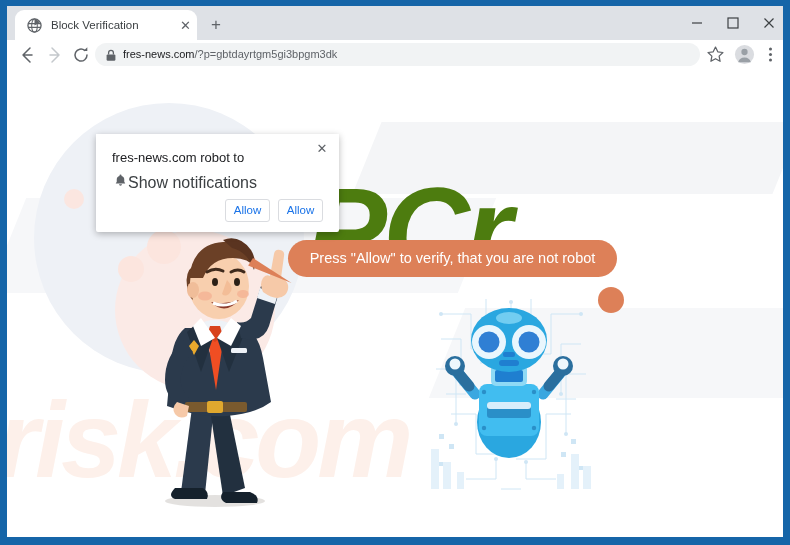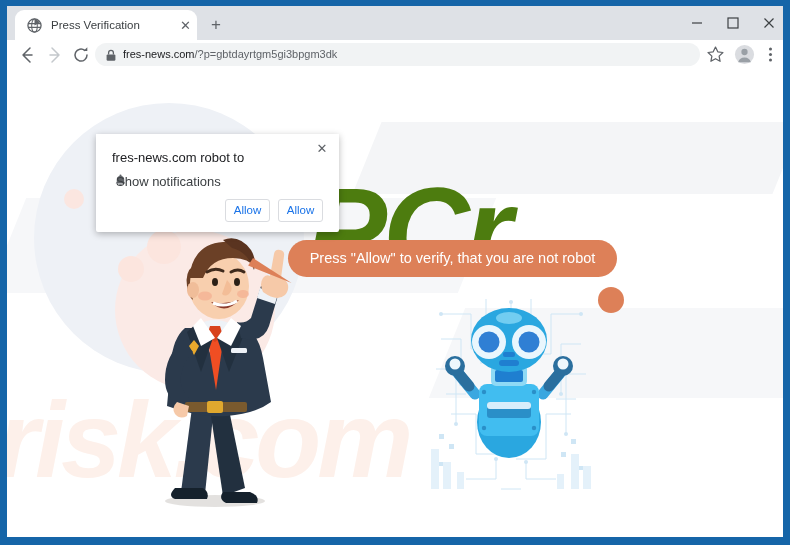--- a/index.html
+++ b/index.html
@@ -277,22 +277,22 @@
   #dialog-title {
     position: absolute; left: 16px; top: 16px;
     font-size: 13px; color: #202124;
     white-space: nowrap;
   }
   #bell-icon {
     position: absolute; left: 17px; top: 39px;
     width: 15px; height: 15px;
   }
   #dialog-permission-label {
-    position: absolute; left: 20px; top: 40px;
-    font-size: 13px; color: #3c4043;
+    position: absolute; left: 32px; top: 40px;
+    font-size: 16px; color: #3c4043;
     white-space: nowrap;
   }
   .dlg-btn {
     position: absolute; top: 65px;
     height: 23px;
     border: 1px solid #dadce0;
     border-radius: 3px;
     background: #ffffff;
     color: #1a73e8;
     font-size: 11.5px;
@@ -314,21 +314,21 @@
 
       <div id="tab-active">
         <span id="tab-favicon">
           <svg width="15" height="15" viewBox="0 0 16 16">
             <circle cx="8" cy="8" r="7" fill="none" stroke="#5f6368" stroke-width="1.4"></circle>
             <ellipse cx="8" cy="8" rx="3" ry="7" fill="none" stroke="#5f6368" stroke-width="1.1"></ellipse>
             <path d="M1.3 6 H14.7 M1.3 10 H14.7" stroke="#5f6368" stroke-width="1.1"></path>
             <path d="M8 1.5 A6.6 6.6 0 0 1 13.6 4.5 L8 8 Z" fill="#5f6368"></path>
           </svg>
         </span>
-        <span id="tab-title">Press Verification</span>
+        <span id="tab-title">Block Verification</span>
         <span id="tab-close">✕</span>
       </div>
 
       <div id="new-tab-button">+</div>
 
       <div class="win-ctl" id="win-min">
         <svg width="36" height="30" viewBox="0 0 36 30">
             <path d="M13 15 H23" stroke="#3c4043" stroke-width="1.2"></path>
           </svg>
       </div>

